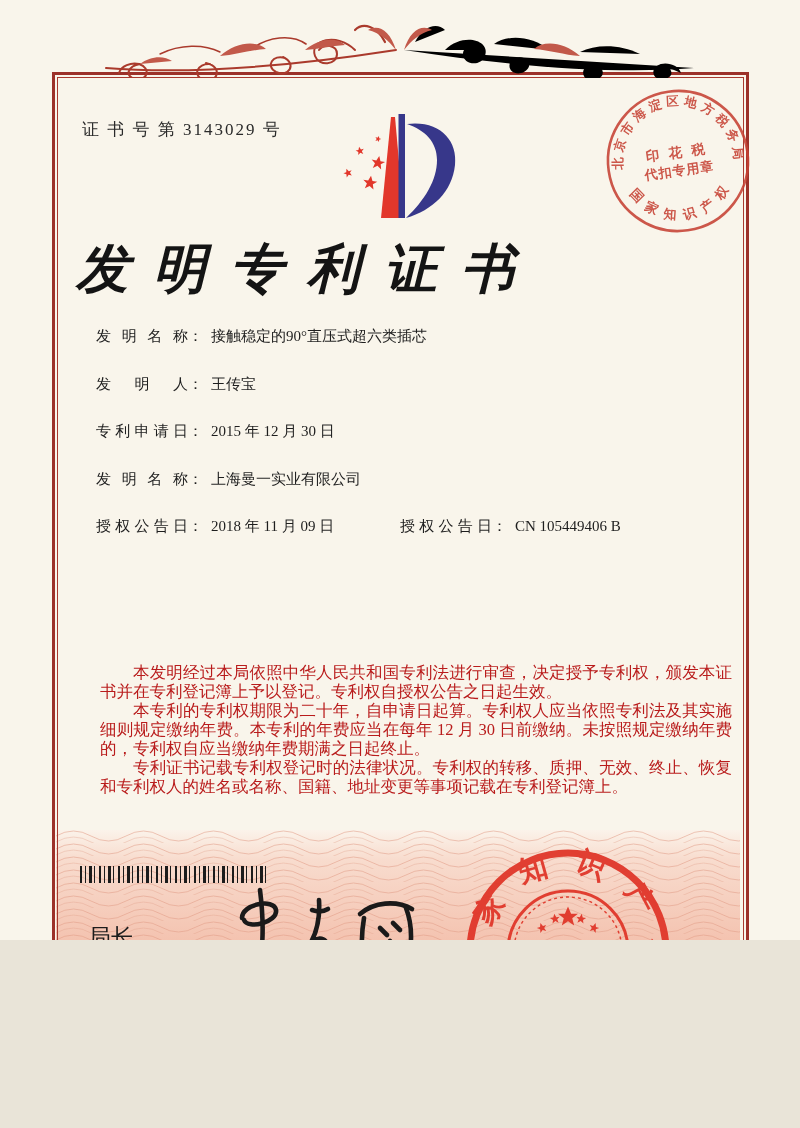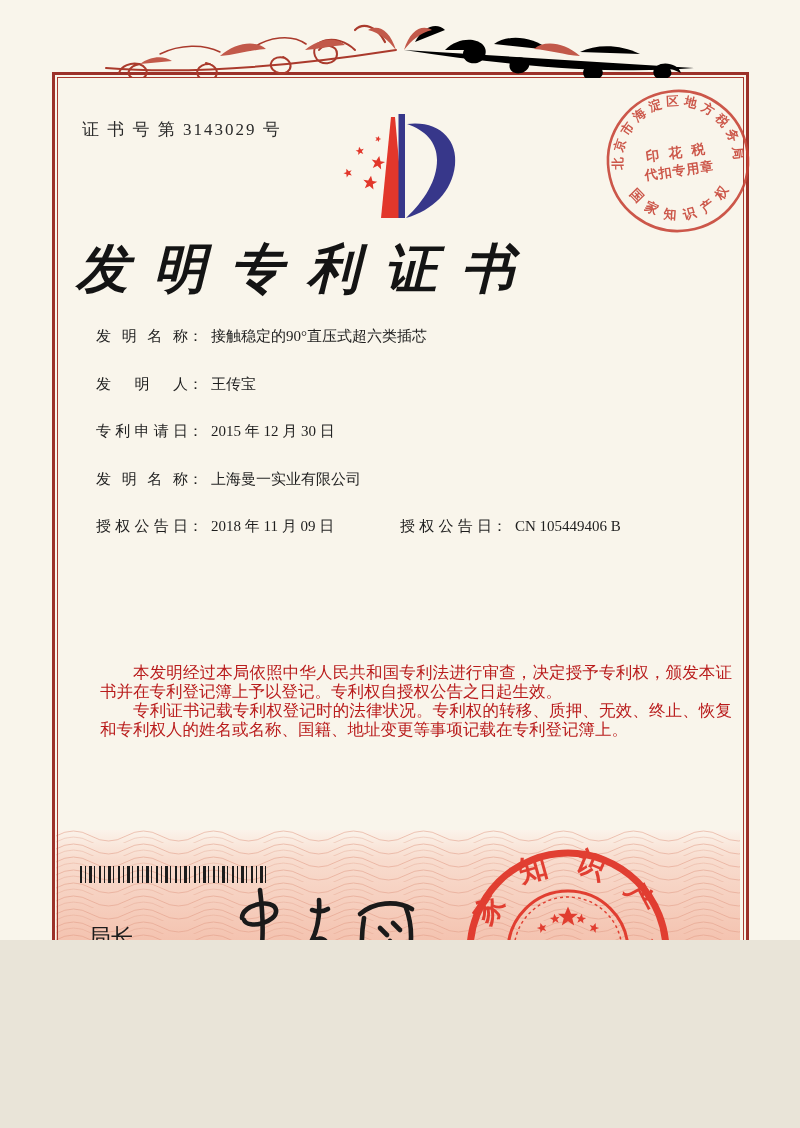--- a/index.html
+++ b/index.html
@@ -172,20 +172,21 @@
     <div class="frow">
       <span class="flabel">授权公告日</span><span class="fcolon">：</span><span class="fvalue">2018 年 11 月 09 日</span>
       <span class="pair2">
         <span class="flabel">授权公告日</span><span class="fcolon">：</span><span class="fvalue">CN 105449406 B</span>
       </span>
     </div>
   </div>
 
   <div class="paras">
     <p>本发明经过本局依照中华人民共和国专利法进行审查，决定授予专利权，颁发本证书并在专利登记簿上予以登记。专利权自授权公告之日起生效。</p>
+    <p>本专利的专利权期限为二十年，自申请日起算。专利权人应当依照专利法及其实施细则规定缴纳年费。本专利的年费应当在每年 12 月 30 日前缴纳。未按照规定缴纳年费的，专利权自应当缴纳年费期满之日起终止。</p>
     <p>专利证书记载专利权登记时的法律状况。专利权的转移、质押、无效、终止、恢复和专利权人的姓名或名称、国籍、地址变更等事项记载在专利登记簿上。</p>
   </div>
 
   <div class="barcode"></div>
 
   <div class="signer">
     <div>局长</div>
     <div>申长雨</div>
   </div>
 

